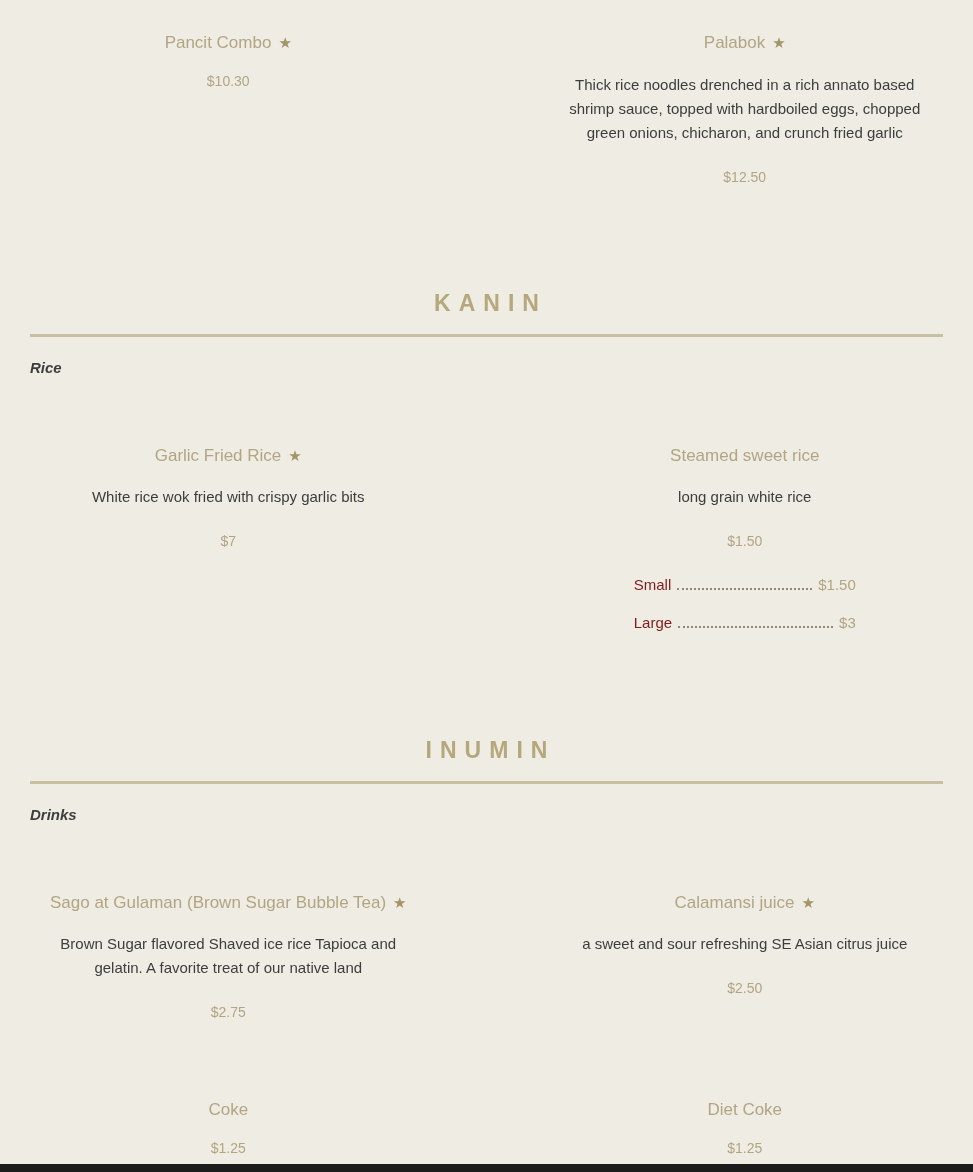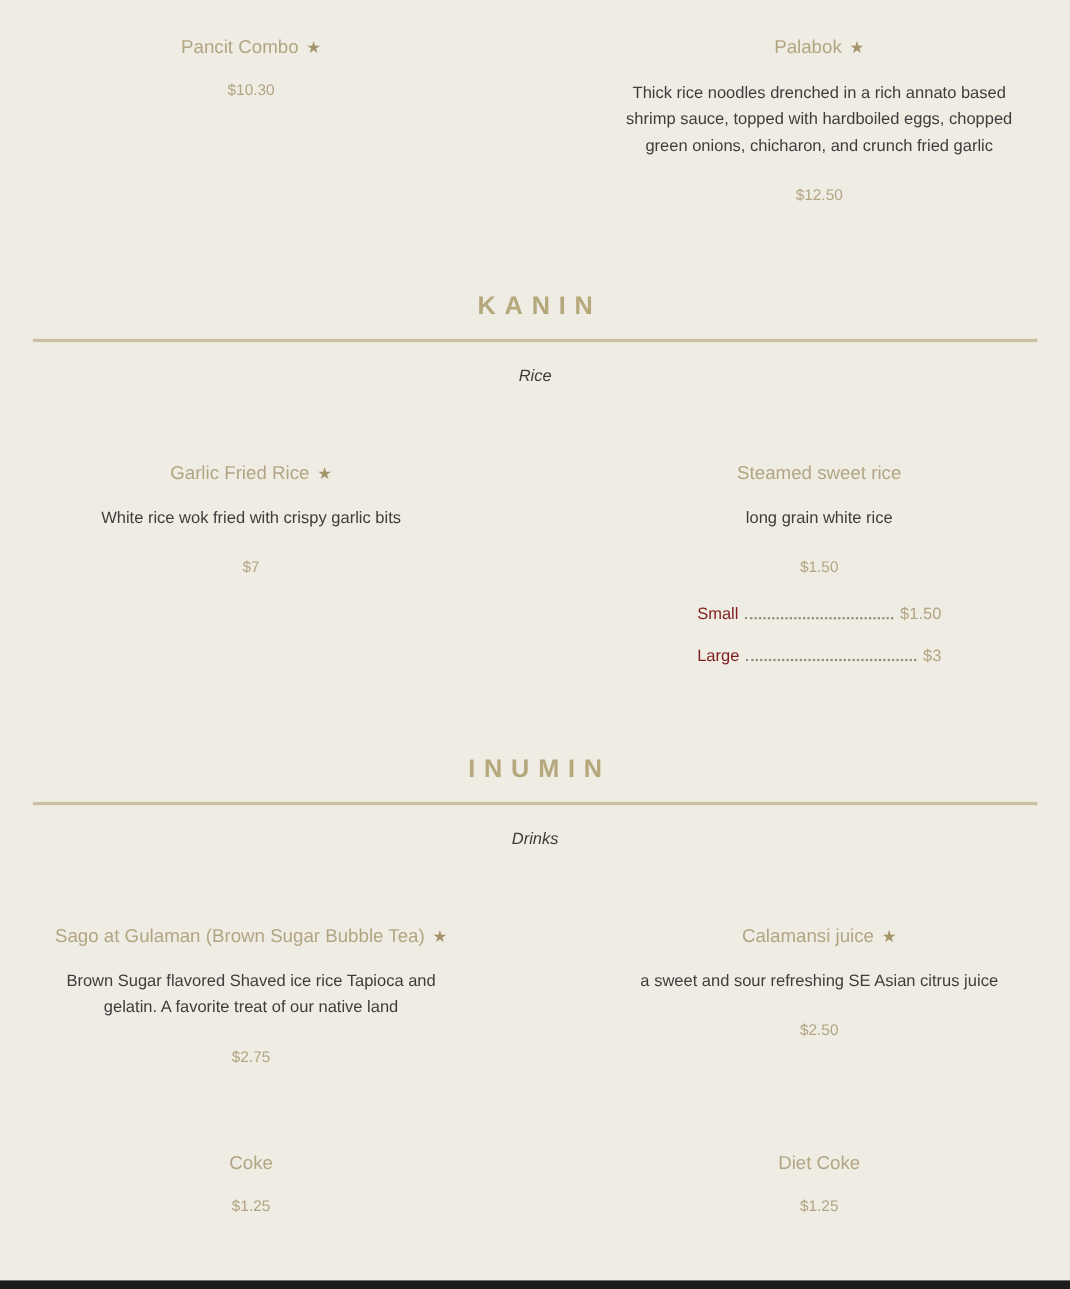--- a/index.html
+++ b/index.html
@@ -60,43 +60,44 @@
     line-height: 1.2;
   }
   .option-row:last-child { margin-bottom: 0; }
   .option-label { color: #7f1d1d; }
   .option-dots {
     flex: 1;
     border-bottom: 2px dotted #8f8a7c;
     margin: 0 6px 3px 6px;
   }
   .option-price { color: #b2a584; }
-  .section { margin-top: 80px; }
+  .section { margin-top: 106px; }
   .section-title {
     text-align: center;
     font-size: 23px;
     font-weight: bold;
     letter-spacing: 8px;
     text-indent: 8px;
     color: #b5a87c;
     margin: 0 0 17px 0;
     line-height: 1.1;
   }
   .section-divider {
     height: 3px;
     background: #c9c0a4;
     border: none;
     margin: 0;
   }
   .section-subtitle {
-    text-align: center;
+    text-align: left;
     font-style: italic;
     font-size: 15px;
     color: #3d3d3d;
     margin: 22px 0 0 0;
+    font-weight: bold;
   }
   .section .items-row { margin-top: 71px; }
   .section .items-row.follow { margin-top: 80px; }
   .footer-bar {
     position: absolute;
     left: 0;
     bottom: 0;
     width: 100%;
     height: 8px;
     background: #1b1b1b;

